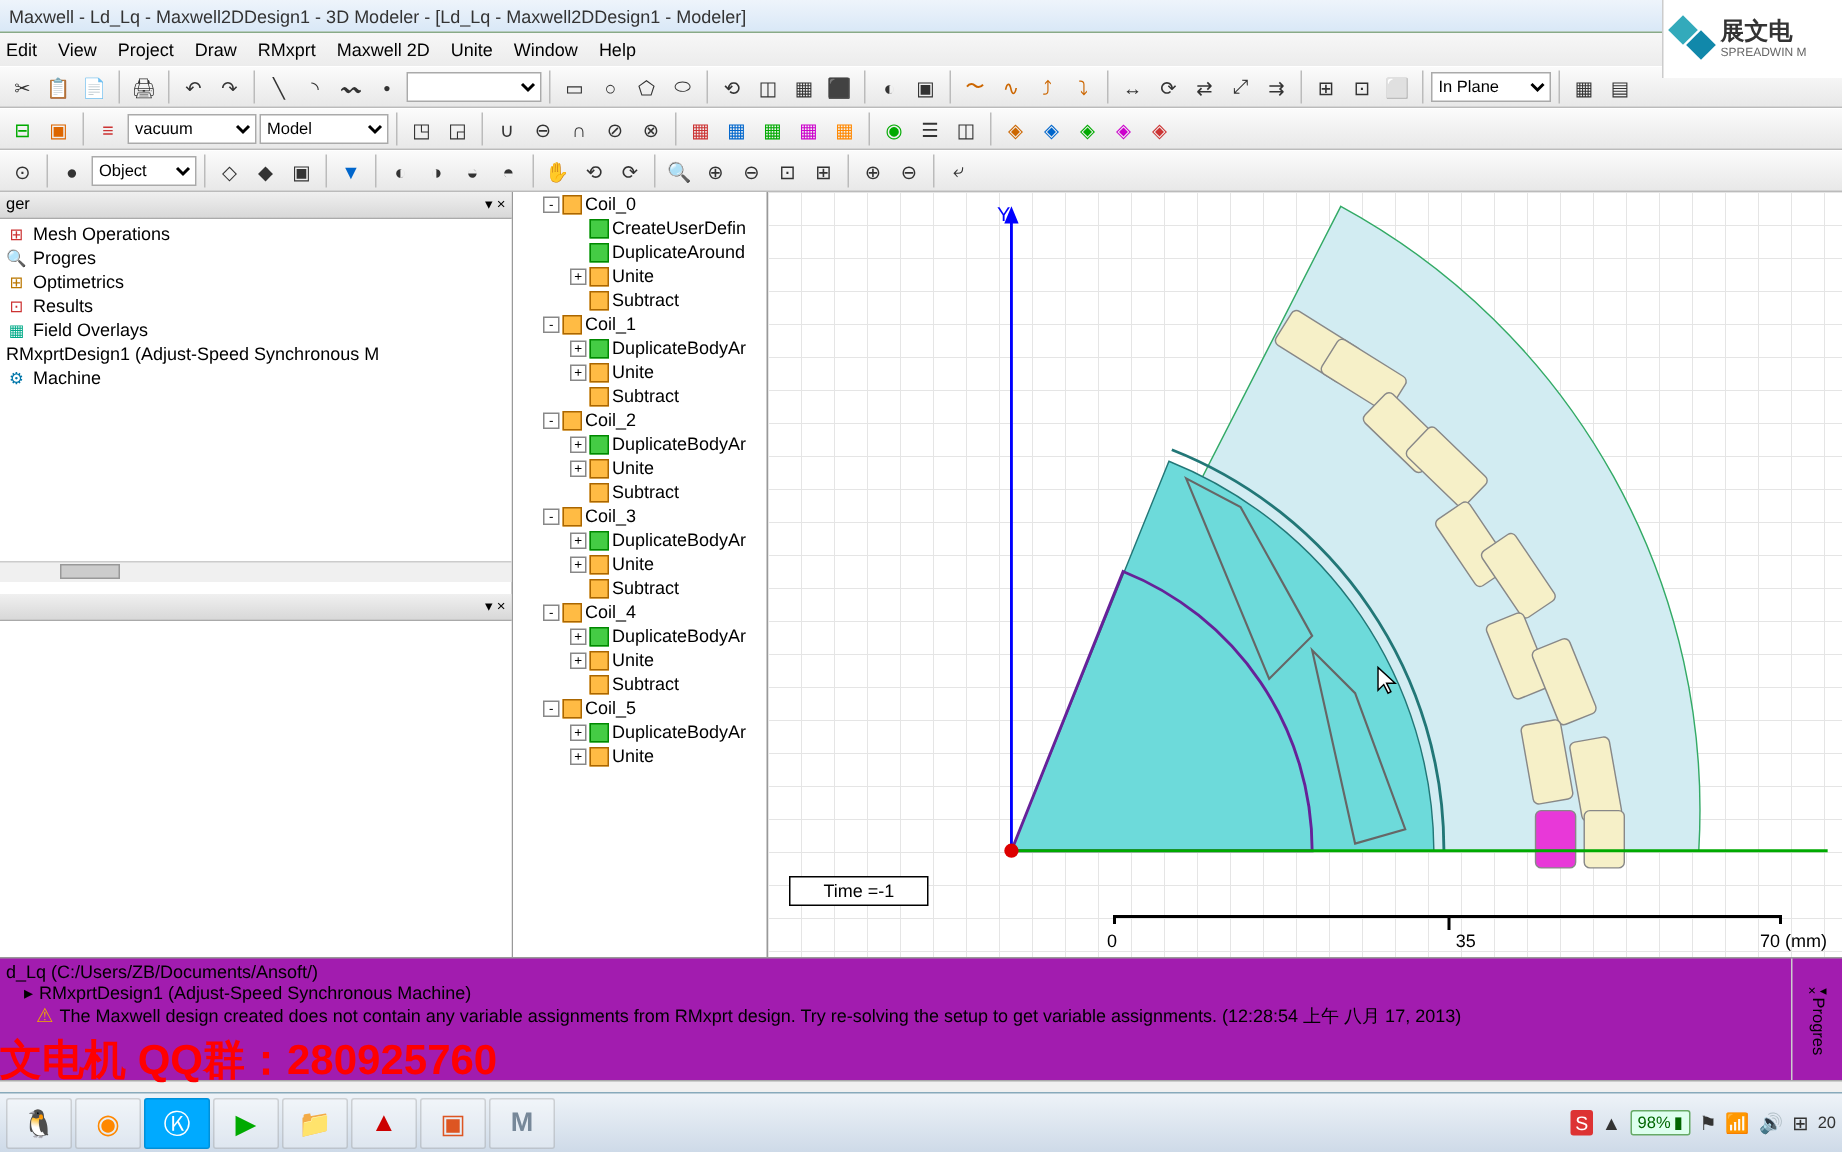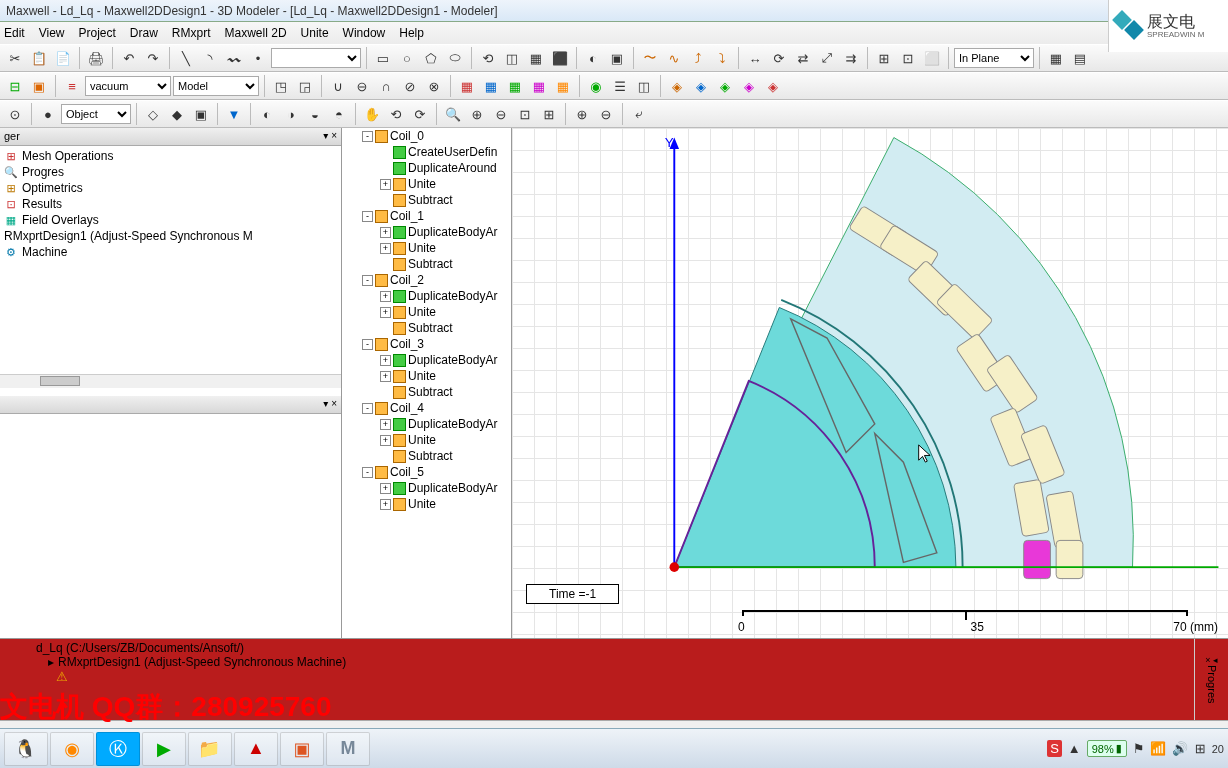--- a/index.html
+++ b/index.html
@@ -41,33 +41,33 @@
 
 .viewport { flex: 1; background: #fff; position: relative; overflow: hidden; }
 .grid-bg { position: absolute; inset: 0; background-image: linear-gradient(#e5e5e5 1px, transparent 1px), linear-gradient(90deg, #e5e5e5 1px, transparent 1px); background-size: 22px 22px; }
 .model-svg { position: absolute; inset: 0; }
 .time-box { position: absolute; left: 14px; bottom: 34px; border: 1px solid #000; background: #fff; padding: 2px 22px; font-size: 12px; }
 .ruler { position: absolute; bottom: 4px; left: 230px; right: 10px; height: 26px; font-size: 12px; }
 .ruler-line { position: absolute; top: 2px; left: 0; right: 30px; height: 6px; border-top: 2px solid #000; border-left: 2px solid #000; border-right: 2px solid #000; }
 .ruler-mid { position: absolute; top: -2px; height: 10px; width: 2px; background: #000; left: 50%; }
 .ruler-label { position: absolute; top: 12px; }
 
-.msg-panel { height: 82px; background: #b91c1c; border-top: 1px solid #999; display: flex; padding-left: 32px; }
+.msg-panel { height: 82px; background: #a21caf; border-top: 1px solid #999; display: flex; }
 .msg-left { flex: 1; font-family: "SimSun", monospace; font-size: 12px; padding: 2px 4px; overflow: hidden; }
 .msg-line { display: flex; align-items: flex-start; gap: 4px; }
 .warn-icon { color: #ea0; font-size: 13px; }
 .msg-right { width: 34px; border-left: 1px solid #ccc; display: flex; flex-direction: column; align-items: center; justify-content: center; font-size: 10px; }
 .prog-label { writing-mode: vertical-rl; font-size: 11px; }
 
 .watermark { position: absolute; left: 0; bottom: 42px; font-size: 28px; font-weight: bold; color: #f00; pointer-events: none; }
 
 .logo { position: absolute; right: 0; top: 0; width: 120px; height: 52px; background: #fff; display: flex; align-items: center; gap: 4px; padding: 4px; border-left: 1px solid #ccc; }
 .logo-mark { width: 30px; height: 30px; position: relative; }
 .logo-sq { position: absolute; width: 14px; height: 14px; transform: rotate(45deg); }
-.logo-text { font-size: 16px; font-weight: normal; color: #333; line-height: 1; }
+.logo-text { font-size: 16px; font-weight: bold; color: #333; line-height: 1; }
 .logo-sub { font-size: 8px; color: #666; }
 
 .taskbar { position: absolute; left: 0; right: 0; bottom: 0; height: 40px; background: linear-gradient(#eef3f8, #cedae8); border-top: 1px solid #8ab; display: flex; align-items: center; padding: 0 4px; gap: 2px; }
 .tb-task { width: 44px; height: 34px; border: 1px solid rgba(0,0,0,0.15); border-radius: 2px; display: flex; align-items: center; justify-content: center; background: rgba(255,255,255,0.3); font-size: 18px; }
 .tray { margin-left: auto; display: flex; align-items: center; gap: 6px; font-size: 11px; color: #333; }
 .battery { display: flex; align-items: center; gap: 2px; background: #dfe; border: 1px solid #6a6; padding: 1px 4px; border-radius: 2px; color: #060; font-size: 11px; }
 .tray-icon { font-size: 13px; }
 
 .win-ctrl { position: absolute; right: 2px; top: 1px; display: flex; gap: 1px; }
 .win-btn { width: 28px; height: 16px; background: linear-gradient(#eef, #cde); border: 1px solid #8ab; font-size: 10px; display: flex; align-items: center; justify-content: center; }
@@ -436,20 +436,21 @@
 </div>
 
 <div class="msg-panel">
   <div class="msg-left">
     <div class="msg-line">
         <span>d_Lq (C:/Users/ZB/Documents/Ansoft/)</span>
       </div>
     <div class="msg-line" style="padding-left:12px">▸ <span>RMxprtDesign1 (Adjust-Speed Synchronous Machine)</span></div>
     <div class="msg-line" style="padding-left:20px">
         <span class="warn-icon">⚠</span>
+        <span>The Maxwell design created does not contain any variable assignments from RMxprt design.   Try re-solving the setup to get variable assignments. (12:28:54 上午  八月 17, 2013)</span>
       </div>
   </div>
   <div class="msg-right">
     <span style="font-size:9px">× ◂</span>
     <span class="prog-label">Progres</span>
   </div>
 </div>
 <div style="height:12px;background:#f0f0f0;border-top:1px solid #aaa"></div>
 
 <div class="watermark">文电机  QQ群：280925760</div>

